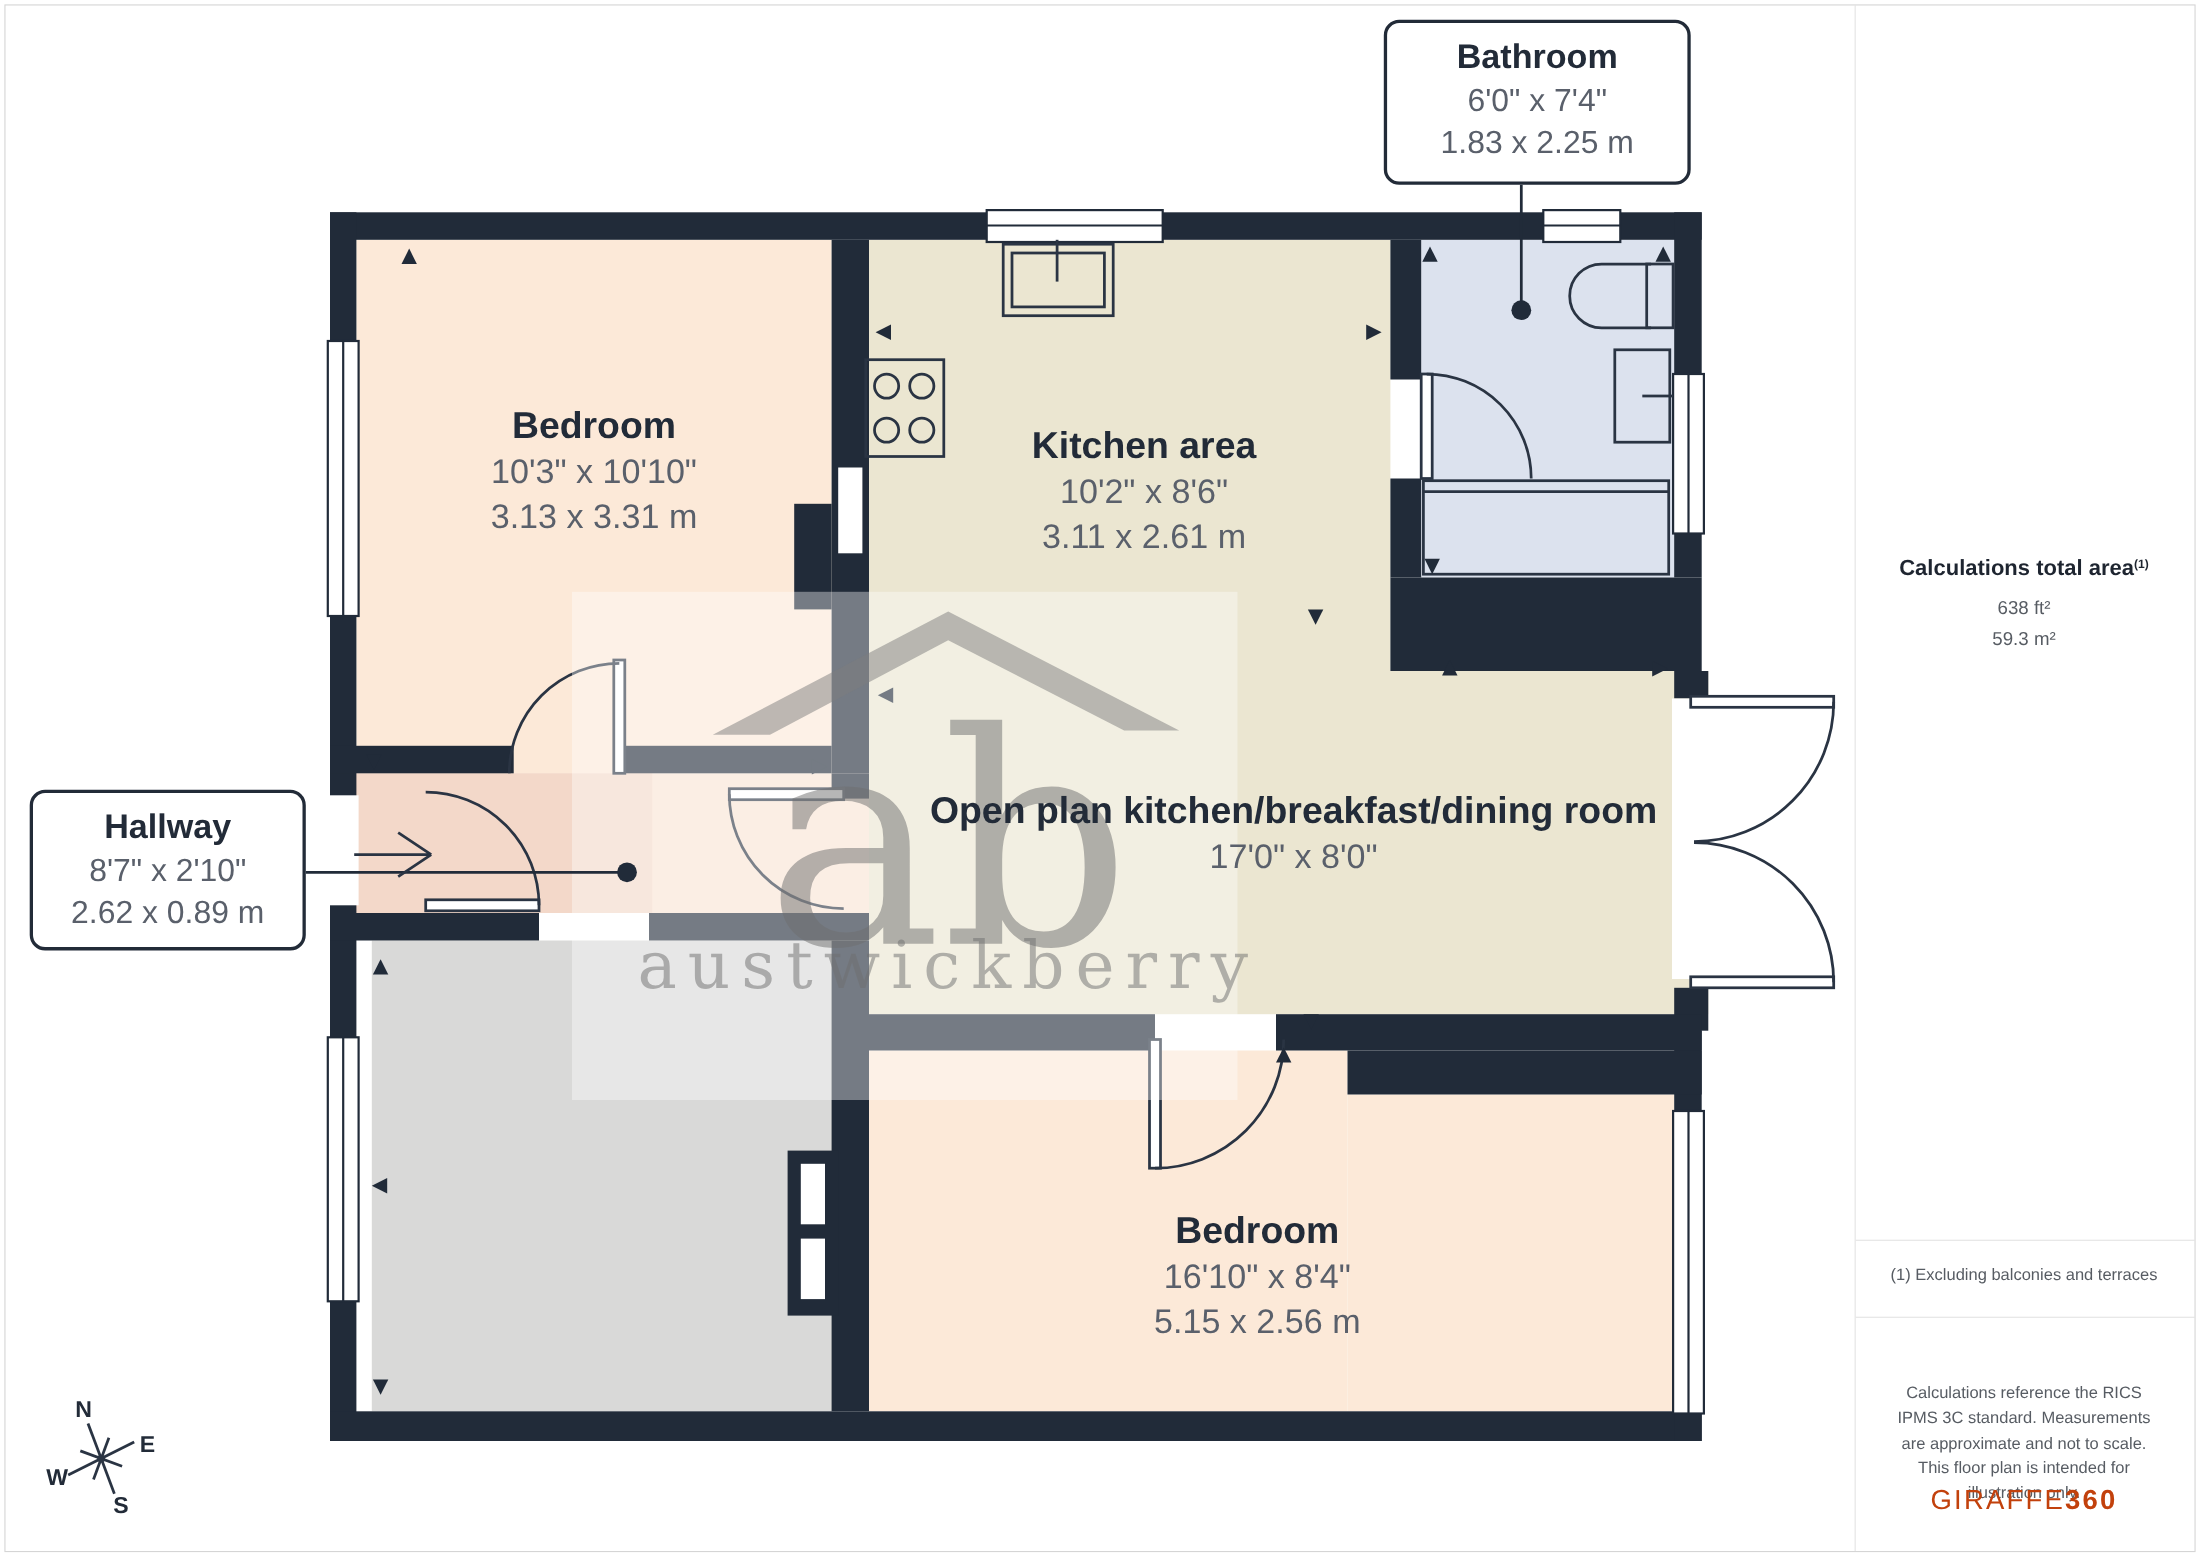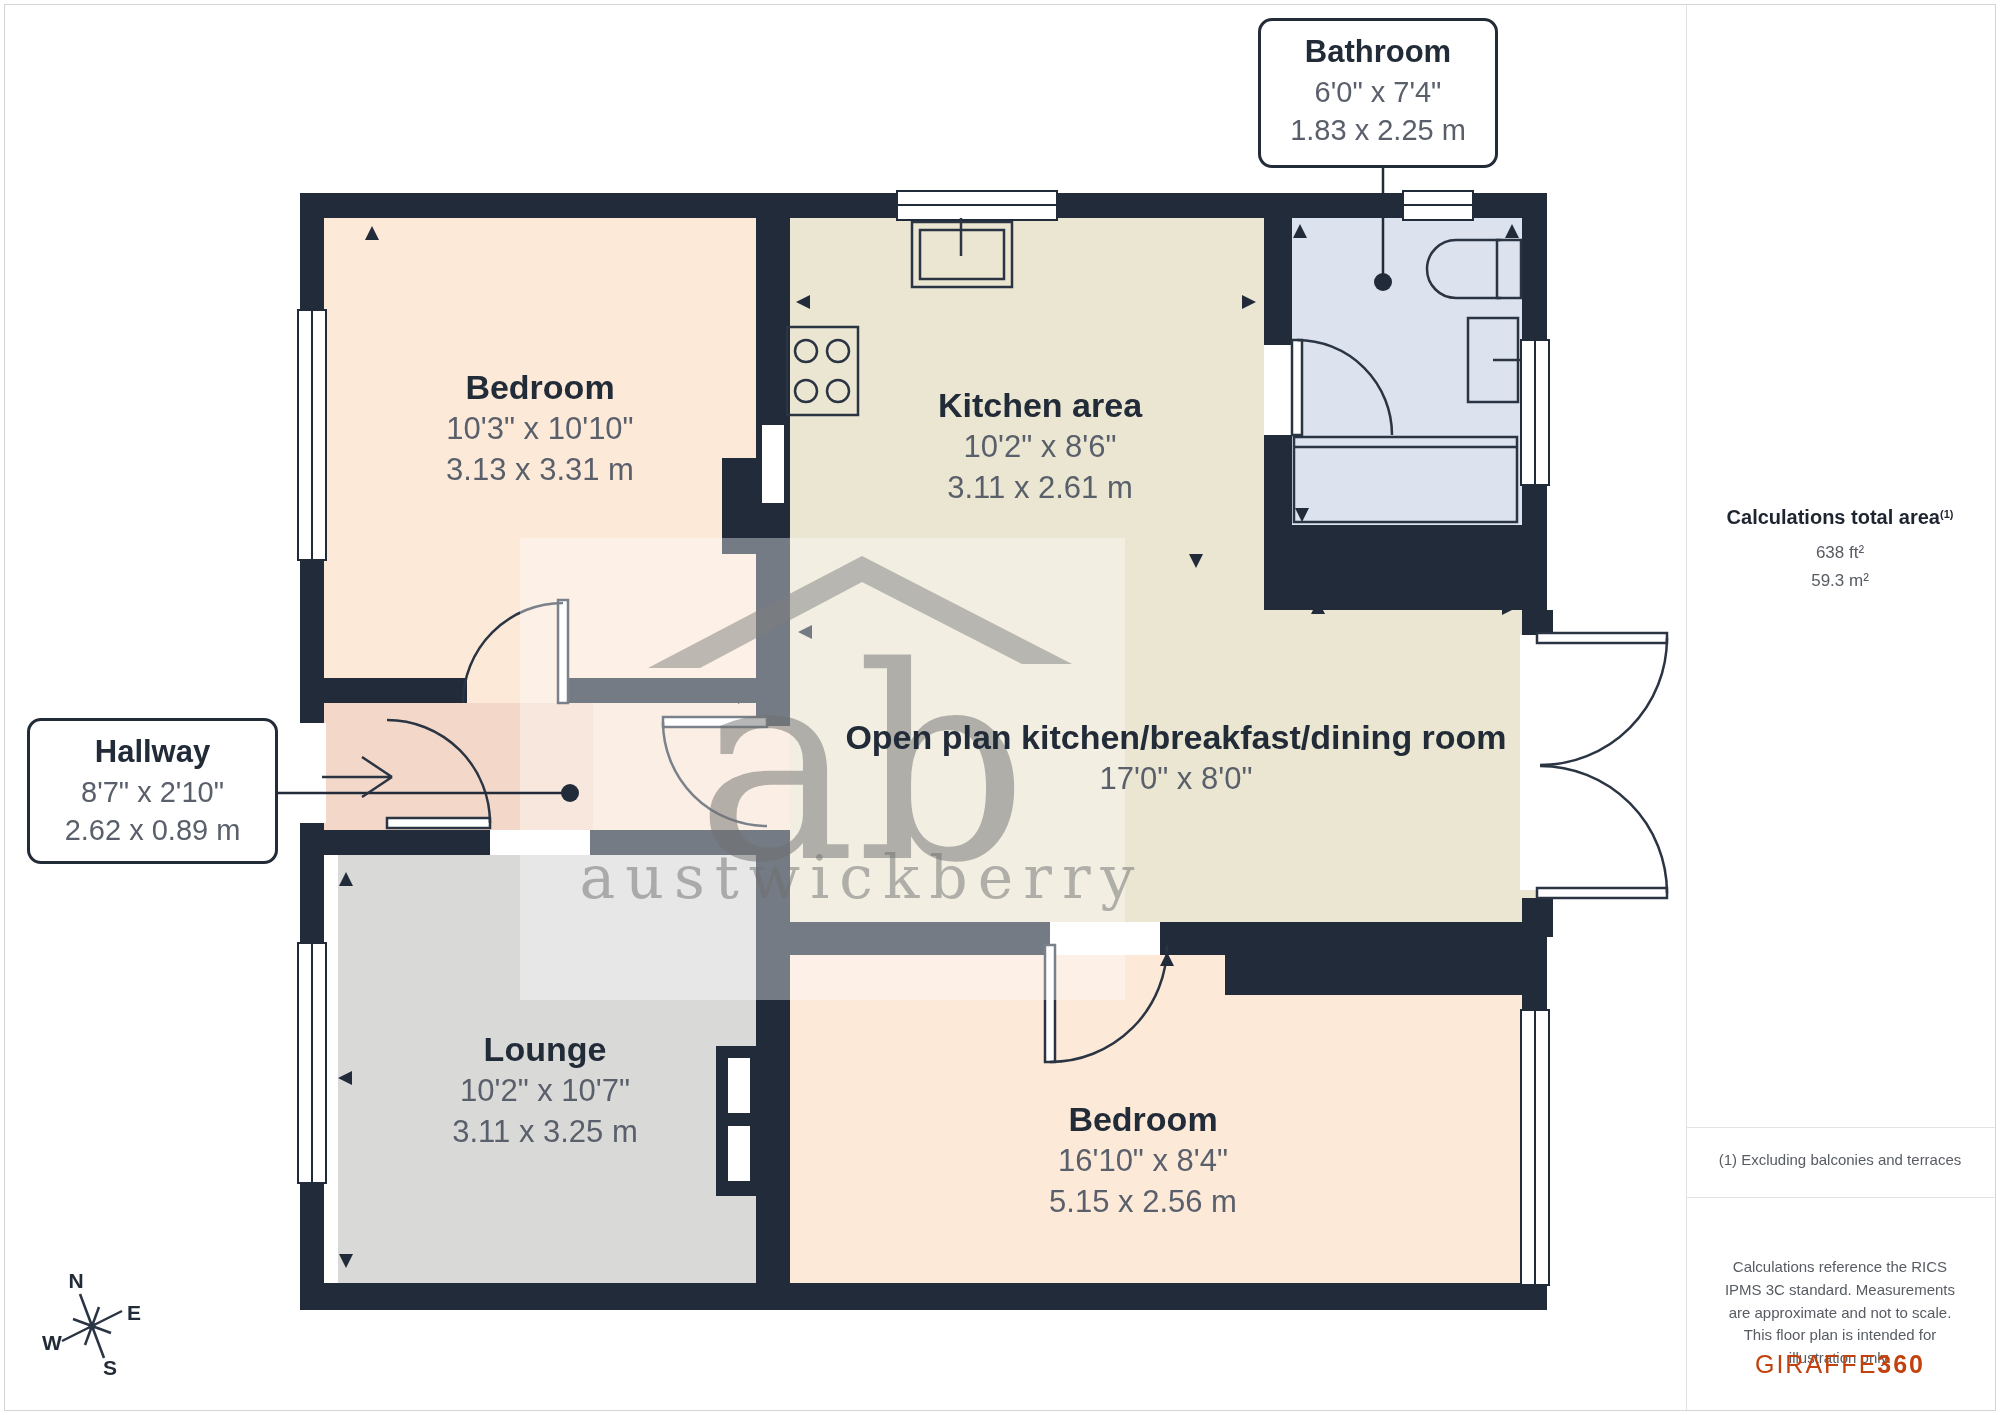--- a/index.html
+++ b/index.html
@@ -233,32 +233,27 @@
   </div>
   <div class="room-label" style="left:1040px;top:406px;margin-top:40px;">
     <div class="rtitle">Kitchen area</div>
     <div class="rdim">10'2" x 8'6"</div>
     <div class="rdim">3.11 x 2.61 m</div>
   </div>
   <div class="room-label" style="left:1176px;top:758px;">
     <div class="rtitle">Open plan kitchen/breakfast/dining room</div>
     <div class="rdim">17'0" x 8'0"</div>
   </div>
-  <div class="room-label" style="left:545px;top:1090px;">
-    <div class="rtitle">Lounge</div>
-    <div class="rdim">10'2" x 10'7"</div>
-    <div class="rdim">3.11 x 3.25 m</div>
-  </div>
   <div class="room-label" style="left:1143px;top:1160px;">
     <div class="rtitle">Bedroom</div>
     <div class="rdim">16'10" x 8'4"</div>
     <div class="rdim">5.15 x 2.56 m</div>
   </div>
 
-  <div class="callout" style="left:1258px;top:18px;width:240px;height:150px;">
+  <div class="callout" style="left:1258px;top:18px;width:279px;height:150px;">
     <div class="ctitle">Bathroom</div>
     <div class="cdim">6'0" x 7'4"</div>
     <div class="cdim">1.83 x 2.25 m</div>
   </div>
   <div class="callout" style="left:27px;top:718px;width:251px;height:146px;">
     <div class="ctitle">Hallway</div>
     <div class="cdim">8'7" x 2'10"</div>
     <div class="cdim">2.62 x 0.89 m</div>
   </div>
 

